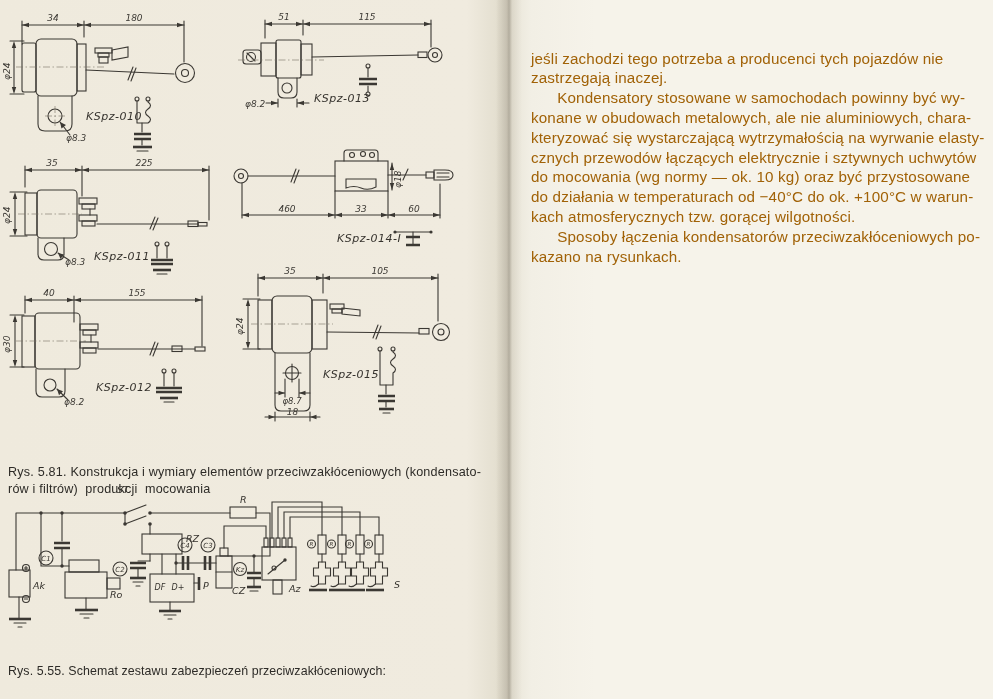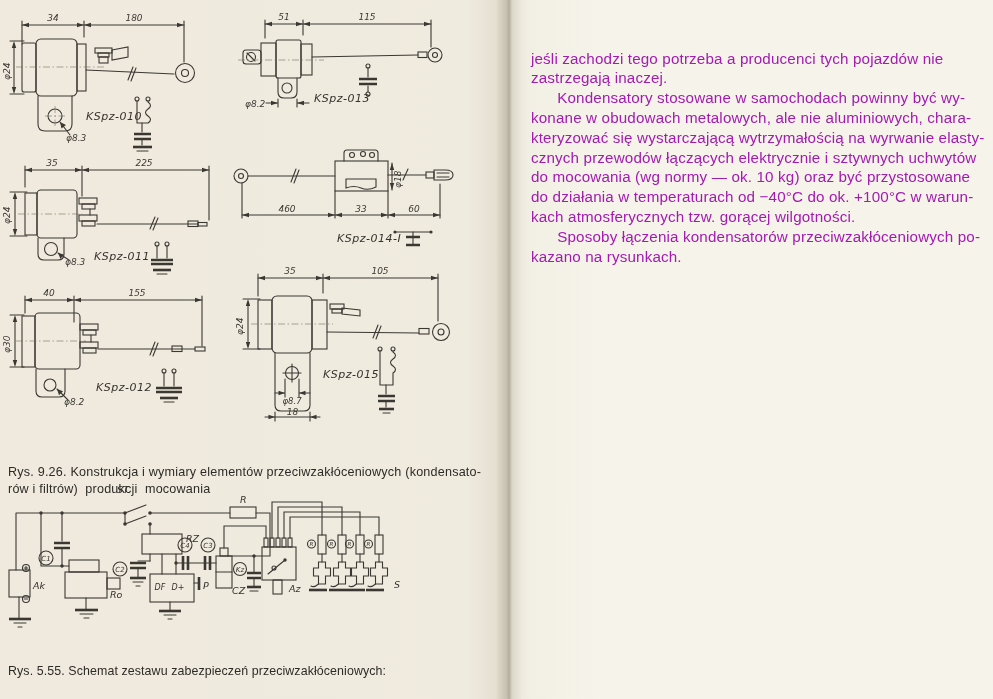--- a/index.html
+++ b/index.html
@@ -19,21 +19,21 @@
   .dt{font:italic 9px "DejaVu Sans",sans-serif;fill:#3b3833;}
   .fl{font:italic 11px "DejaVu Sans",sans-serif;fill:#35322d;letter-spacing:0.5px;}
   .sl{font:italic 9.5px "DejaVu Sans",sans-serif;fill:#35322d;}
   .slc{font:italic 7px "DejaVu Sans",sans-serif;fill:#35322d;text-anchor:middle;}
   .slr{font:italic 5.5px "DejaVu Sans",sans-serif;fill:#35322d;text-anchor:middle;}
   .caption{position:absolute;left:8px;top:430px;width:488px;color:#2d2b27;
     font-size:12.6px;line-height:17px;white-space:pre;letter-spacing:0.2px;}
   .legend{position:absolute;left:8px;top:633px;width:500px;color:#2d2b27;
     font-size:12.4px;line-height:15.6px;white-space:pre;letter-spacing:0.1px;}
   .legend .title{margin-bottom:1px;}
-  .rightcol{position:absolute;left:531px;top:9px;width:455px;color:#a21caf;
+  .rightcol{position:absolute;left:531px;top:9px;width:455px;color:#a16207;
     font-size:15.2px;line-height:19.8px;white-space:pre;letter-spacing:0.15px;}
 </style>
 </head>
 <body>
 
 <div class="gutter"></div>
 
 <svg class="fig" style="left:2px;top:4px" width="225" height="148" viewBox="0 0 225 148">
   <g>
     <path class="ln" d="M20,17 V40 M82,17 V33 M182,17 V58"></path>
@@ -317,21 +317,21 @@
     <path class="ln" d="M145,85 V119 M158,85 V86 q5,3.5 0,7 q-5,3.5 0,7 q5,3.5 0,7 V119 M145,119 H158"></path>
     <path class="ln" d="M151,119 V128 M151,136 V141"></path>
     <path class="pl" d="M143,130 H160 M143,135 H160"></path>
     <path class="pl" d="M144,143 H159"></path>
     <path class="ln" d="M148,147 H155"></path>
   </g>
 </svg>
 
 <div class="caption">
   
-<div class="cap-line">Rys. 9.26. Konstrukcja i wymiary elementów przeciwzakłóceniowych (kondensato-</div><div class="cap-line">rów i filtrów)  produkcji  mocowania</div></div>
+<div class="cap-line">Rys. 5.81. Konstrukcja i wymiary elementów przeciwzakłóceniowych (kondensato-</div><div class="cap-line">rów i filtrów)  produkcji  mocowania</div></div>
 
 <svg class="fig" style="left:2px;top:482px" width="490" height="150" viewBox="0 0 490 150">
   <g>
     <path class="ln" d="M14,31 H123 M14,31 V88 M39,31 V84 H67 M148,31 H228 M148,42 V52"></path>
     <circle class="dot" cx="39" cy="31" r="1.7"></circle>
     <circle class="dot" cx="60" cy="31" r="1.7"></circle>
     <circle class="dot" cx="60" cy="84" r="1.7"></circle>
   </g>
   <g>
     <rect class="ln" x="7" y="88" width="21" height="27"></rect>

